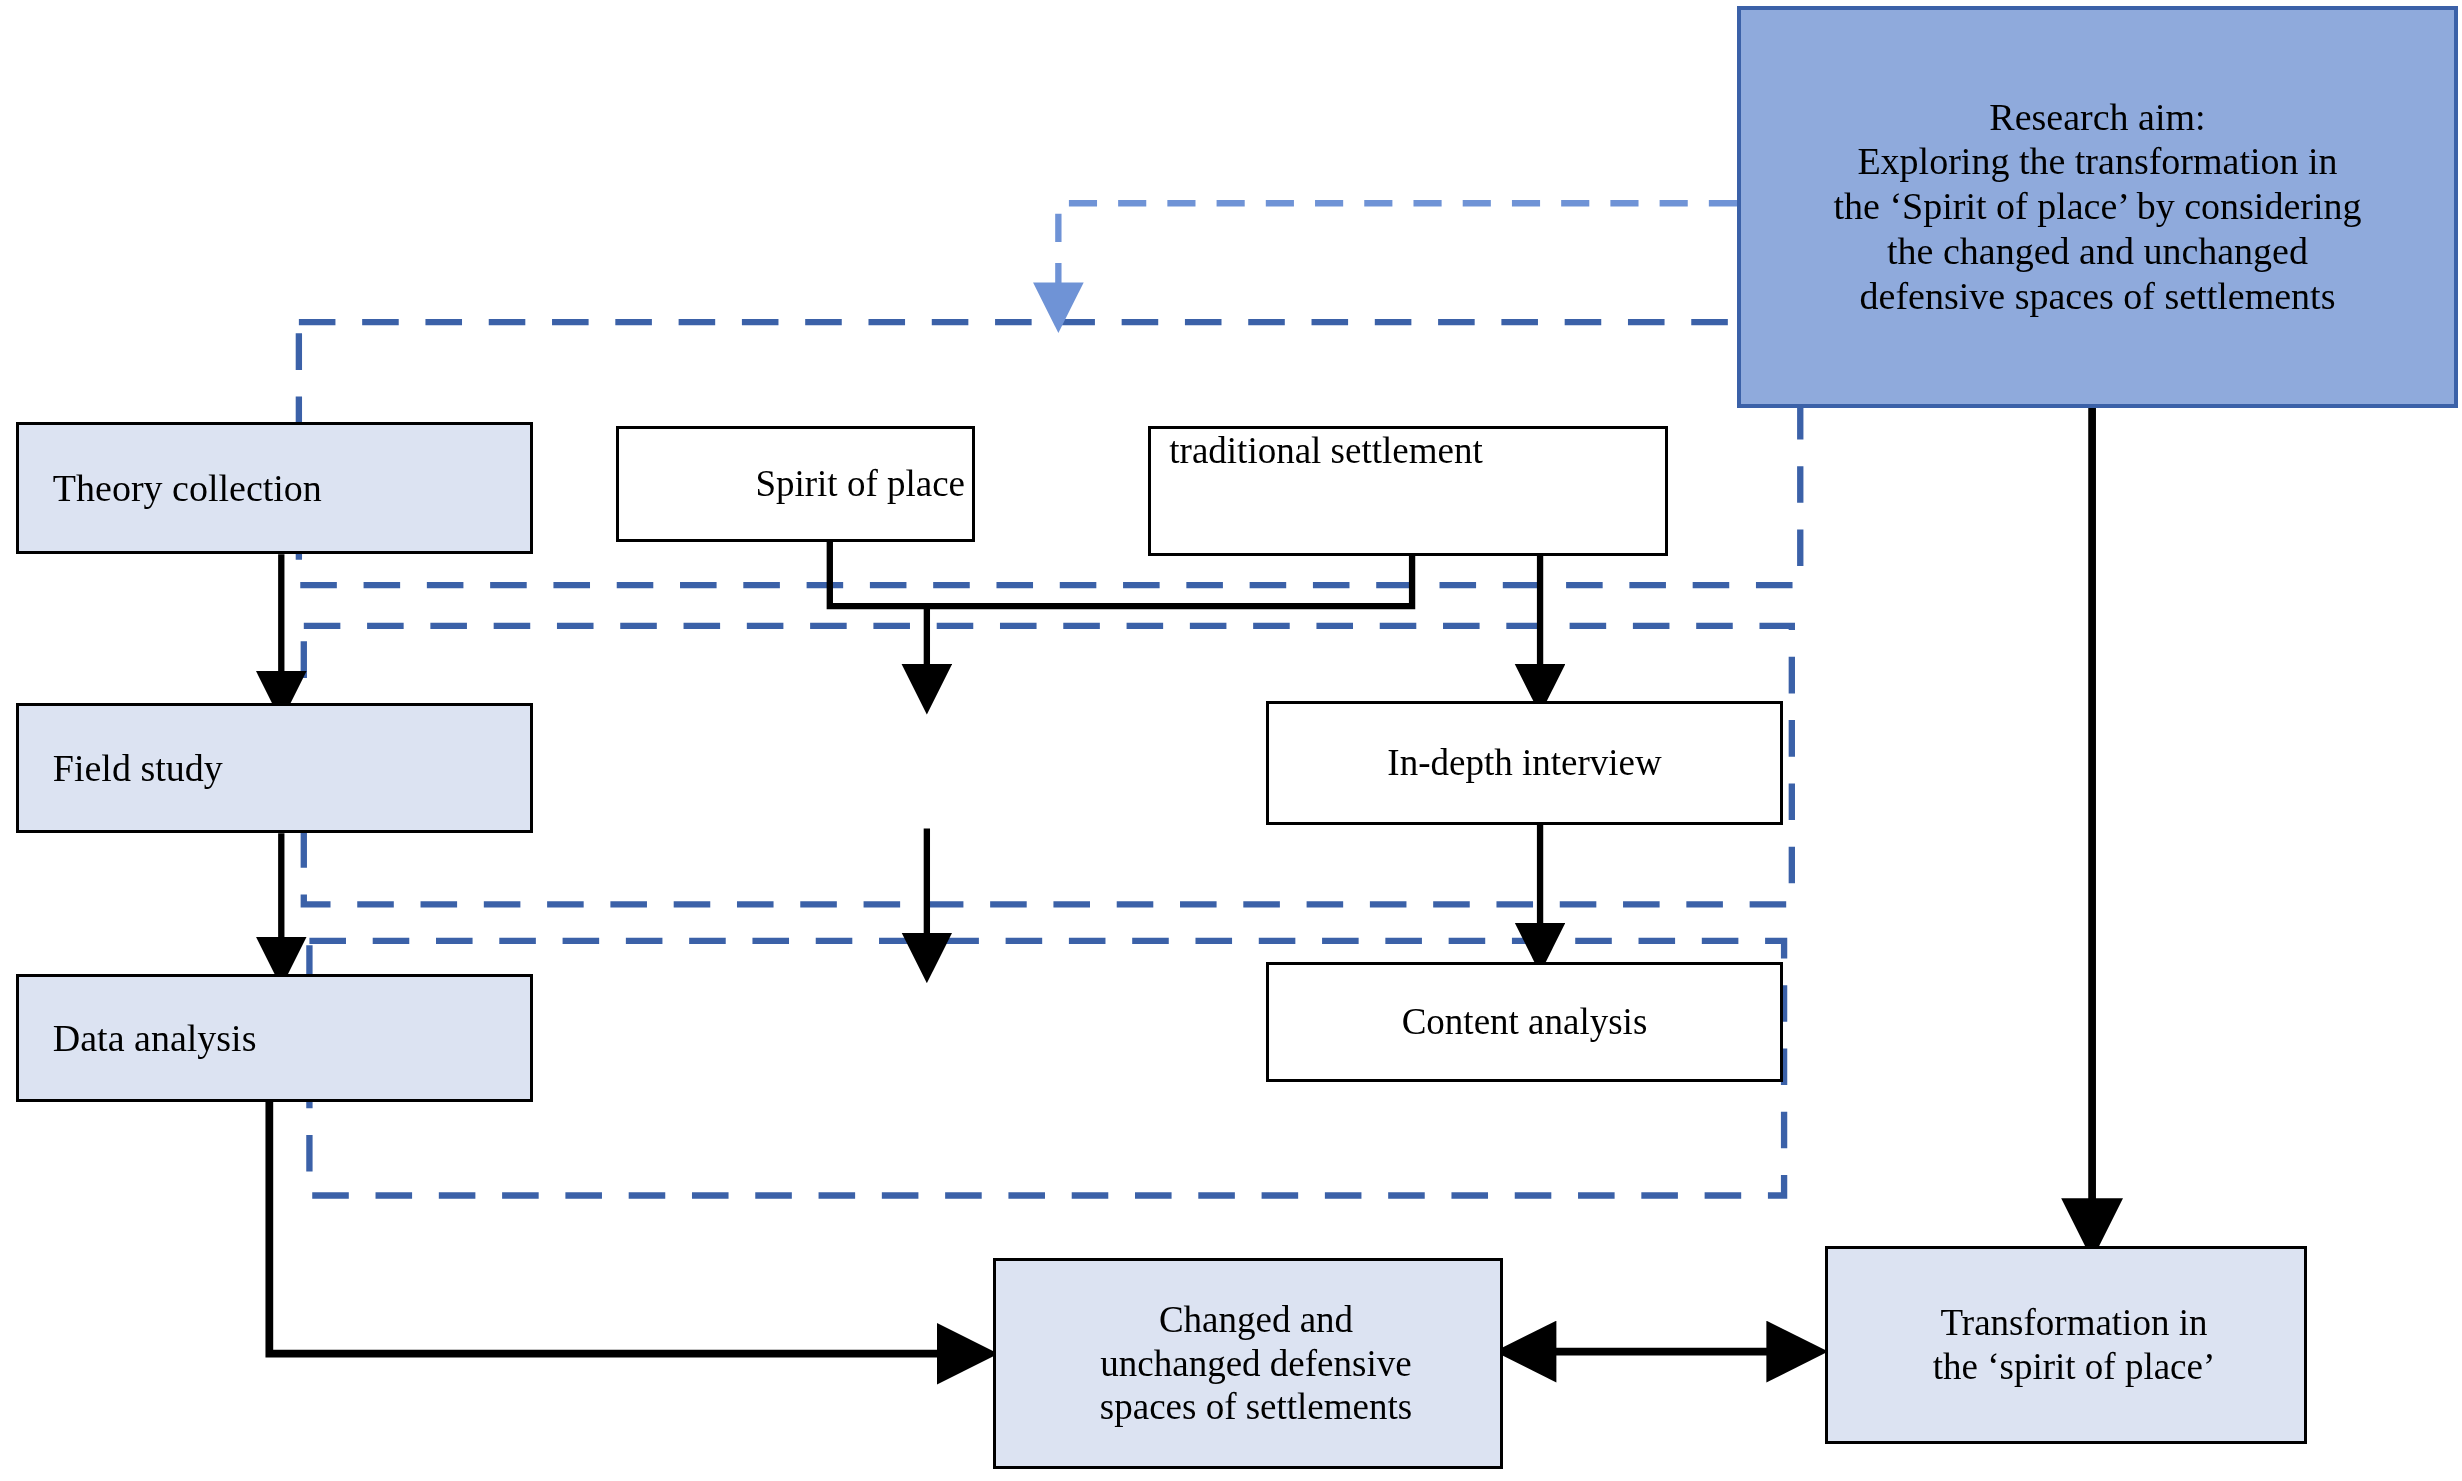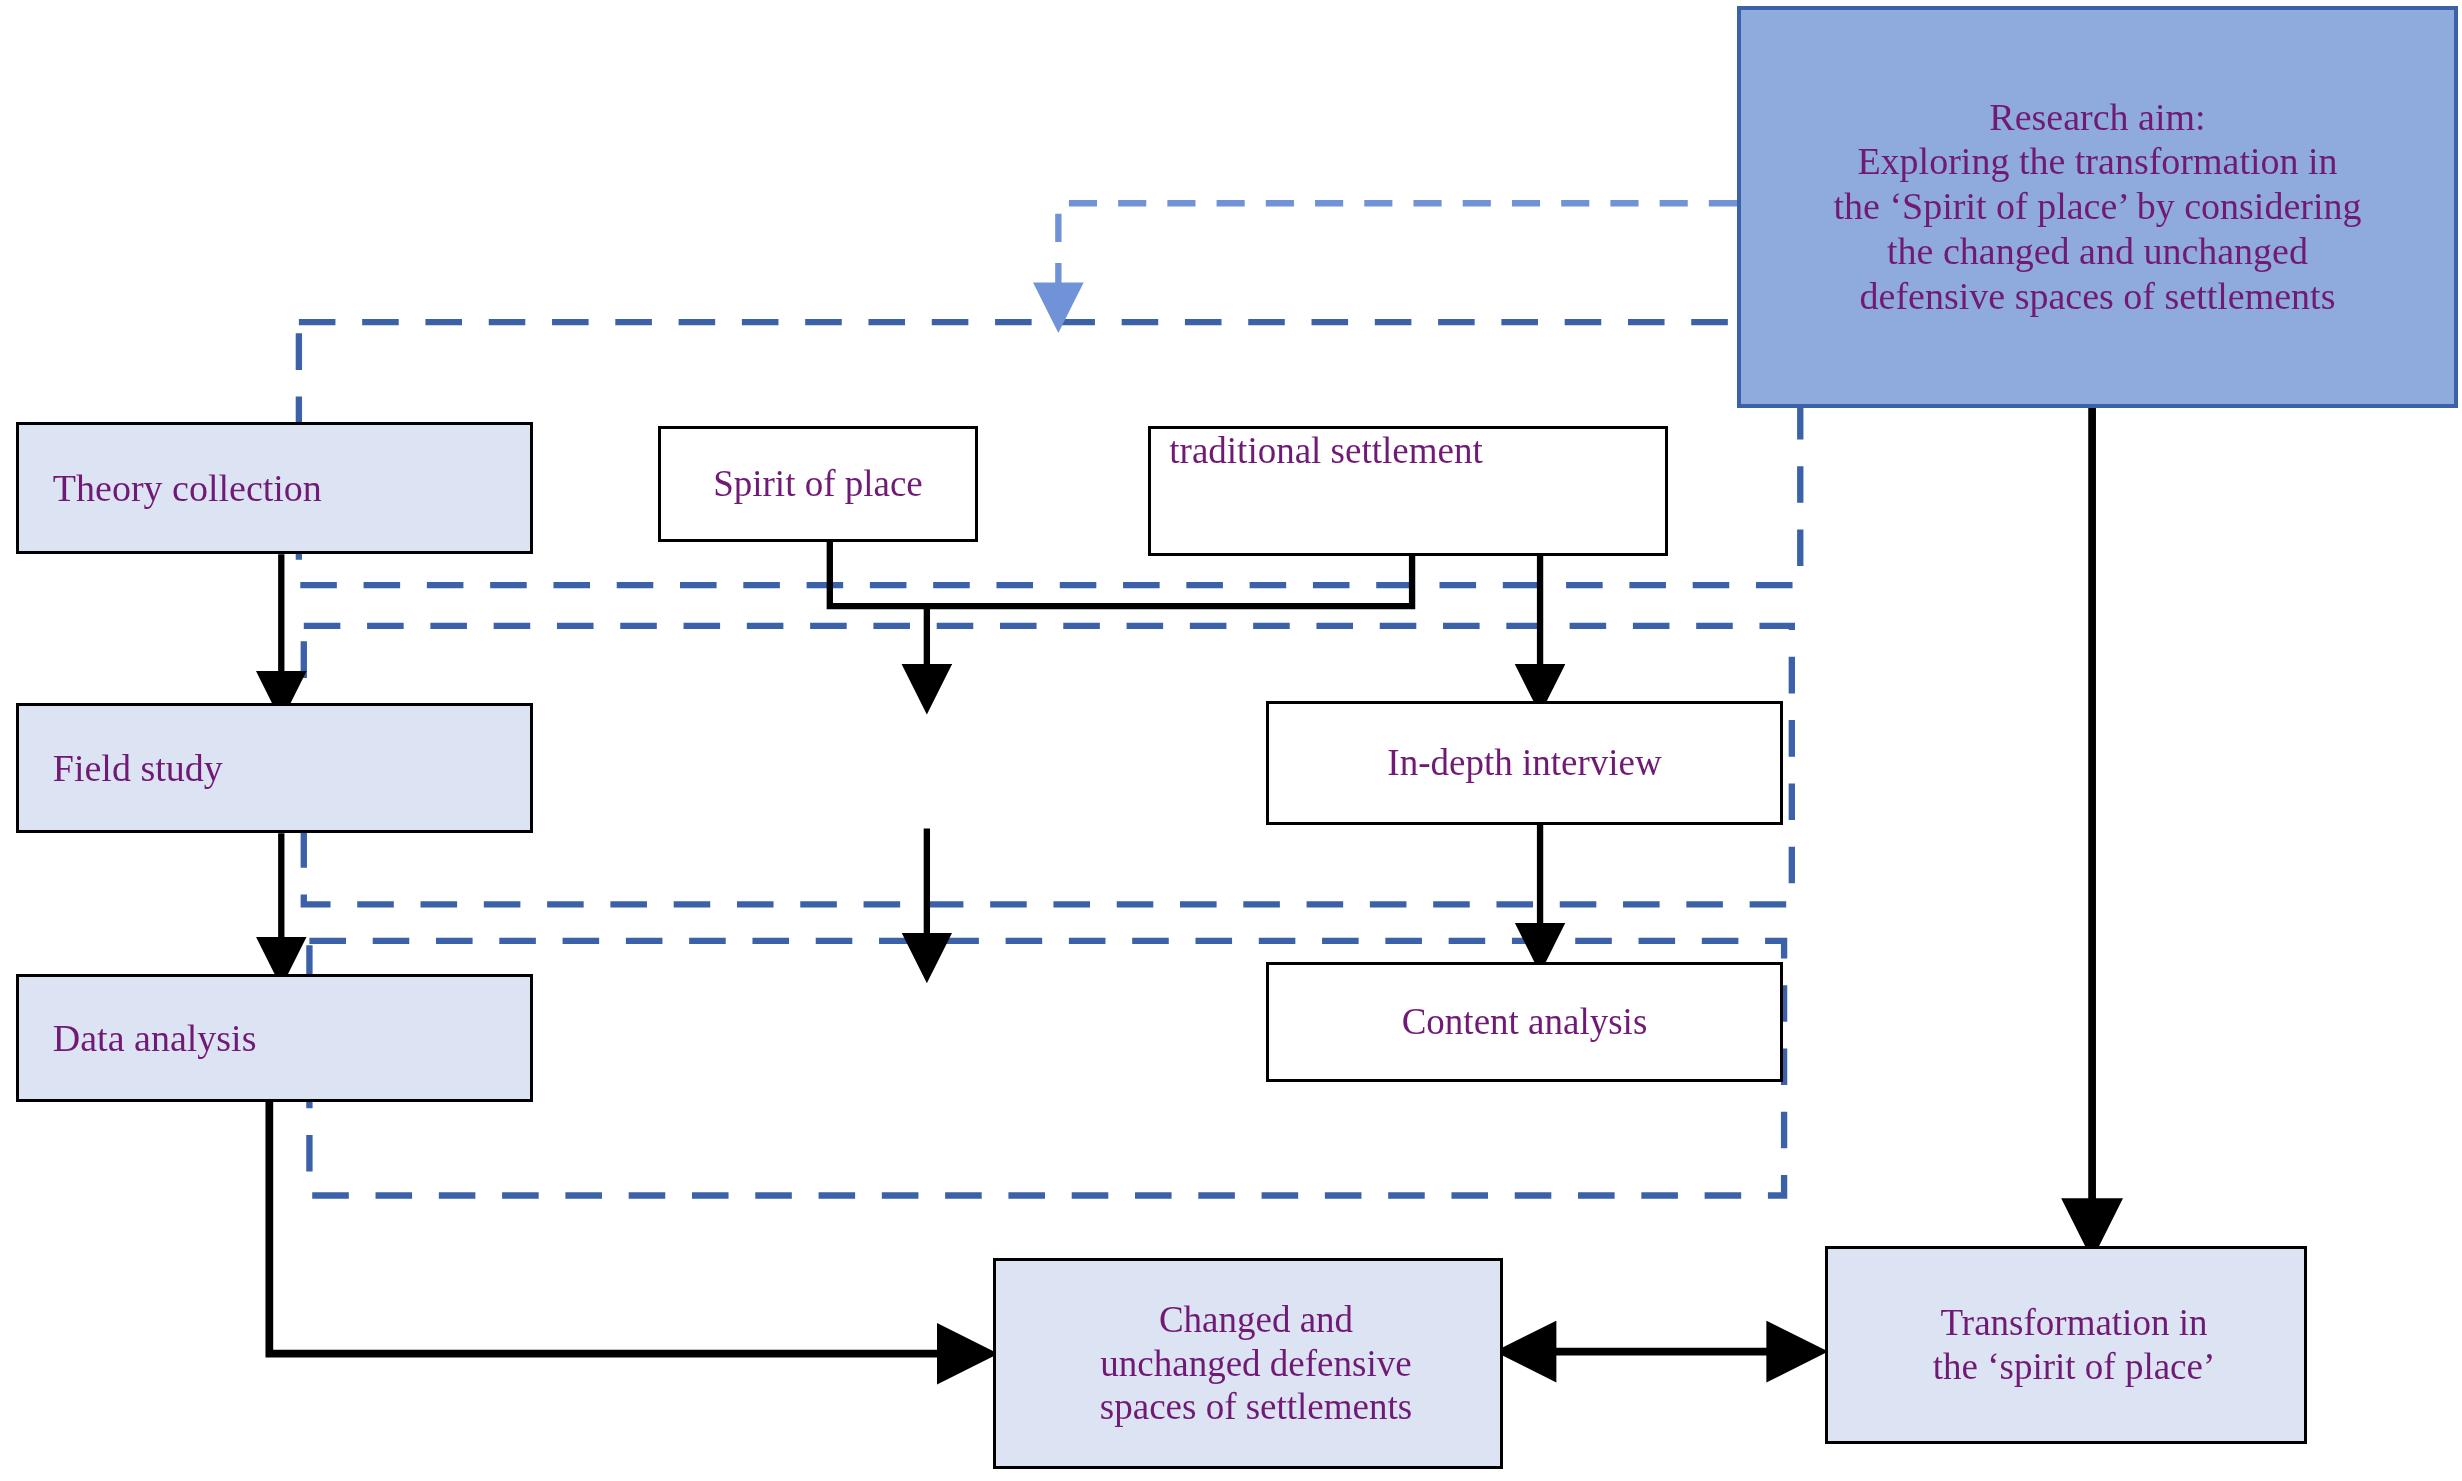--- a/index.html
+++ b/index.html
@@ -1,19 +1,19 @@
 <!DOCTYPE html>
 <html style="font-size:11.3px"><head>
 <meta charset="utf-8">
 <style>
   html,body{margin:0;padding:0;background:#ffffff;}
   body{width:2462px;height:1481px;font-family:"Liberation Serif","DejaVu Serif",serif;}
   #canvas{position:relative;width:2462px;height:1481px;overflow:hidden;background:#fff;}
   svg.layer{position:absolute;left:0;top:0;width:2462px;height:1481px;pointer-events:none;}
-  .node{position:absolute;box-sizing:border-box;display:flex;align-items:center;justify-content:center;text-align:center;line-height:1.18;color:#701a75;}
+  .node{position:absolute;box-sizing:border-box;display:flex;align-items:center;justify-content:center;text-align:center;line-height:1.18;color:#000000;}
   .node span{display:block;padding:0 7px;}
   .blk{border:3.5px solid #000;background:#ffffff;}
   .lblue{border:3.5px solid #000;background:#DCE3F2;padding-left:16px;}
   .aimbox{border:4.2px solid #3B61A8;background:#8FAADC;}
   .t-left{justify-content:flex-start;text-align:left;}
   .t-left span{padding-left:18.3px;}
   .fs-52{font-size:37px;}
   .fs-54{font-size:38px;}
 </style>
 </head>
@@ -74,21 +74,21 @@
   </div>
 
   <div class="node lblue fs-54 t-left" style="left:15.5px;top:703px;width:517px;height:130px;">
     <span>Field study</span>
   </div>
 
   <div class="node lblue fs-54 t-left" style="left:15.5px;top:974px;width:517px;height:128px;">
     <span>Data analysis</span>
   </div>
 
-  <div class="node blk fs-52" style="left:658px;top:426px;width:320px;height:116px;">
+  <div class="node blk fs-52" style="left:616px;top:426px;width:359px;height:116px;justify-content:flex-end;">
     <span>Spirit of place</span>
   </div>
 
   <div class="node blk fs-52 t-left" style="left:1148px;top:426px;width:520px;height:130px;flex-direction:column;align-items:flex-start;">
     <span>traditional settlement</span>
   </div>
 
 
   <div class="node blk fs-52" style="left:1266px;top:701px;width:517px;height:124px;">
     <span>In-depth interview</span>

